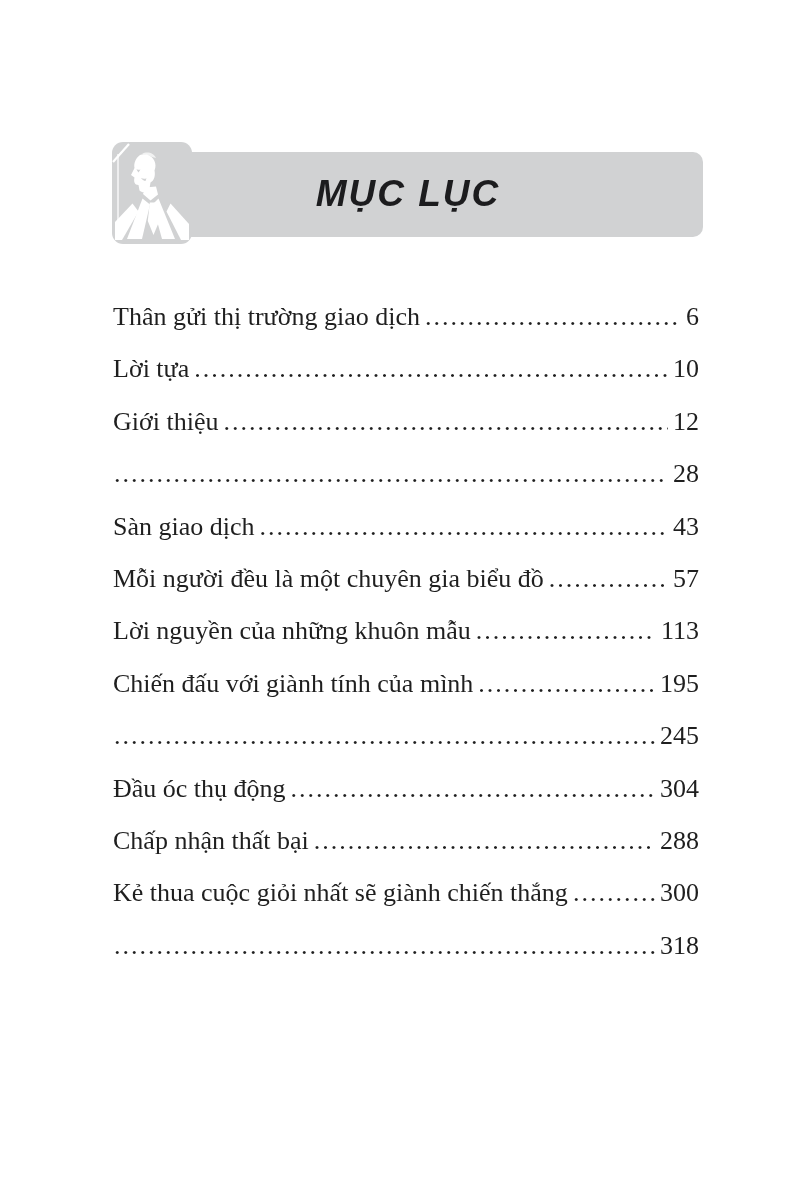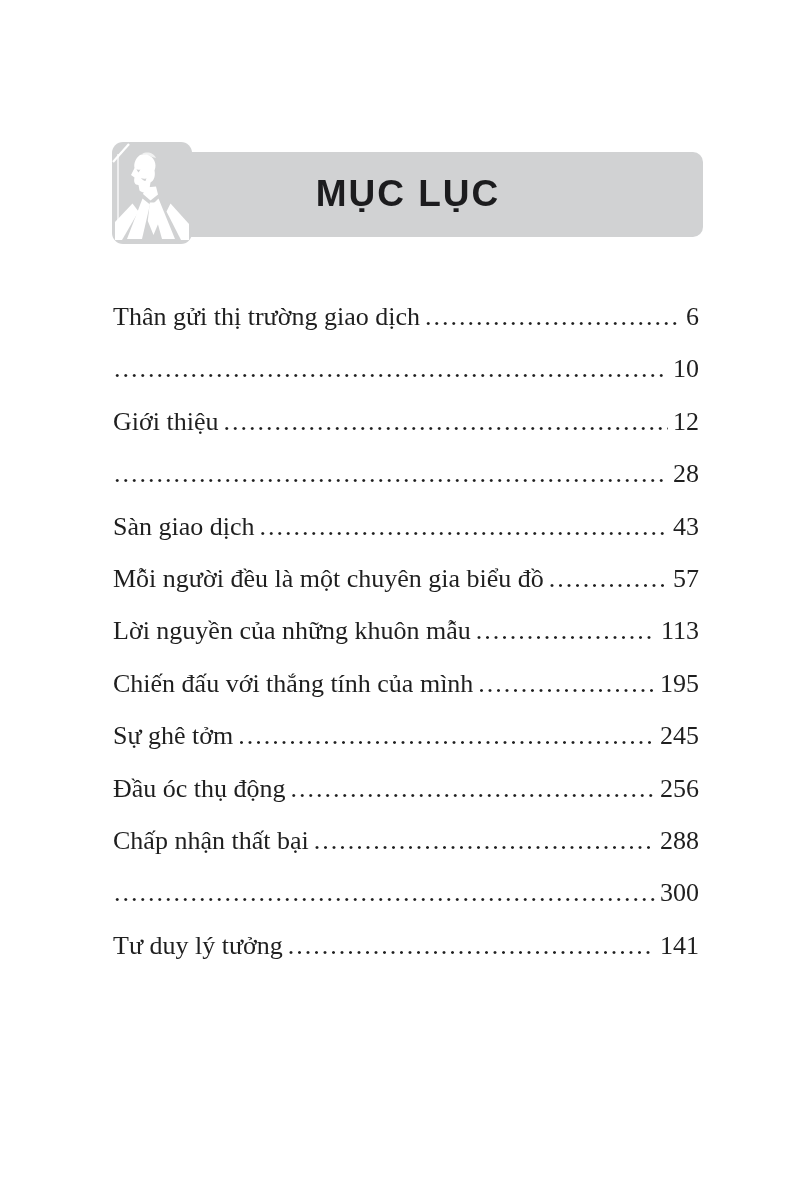--- a/index.html
+++ b/index.html
@@ -27,20 +27,21 @@
     justify-content: center;
     z-index: 1;
   }
   .header-title {
     font-family: "Liberation Sans", "DejaVu Sans", sans-serif;
     font-weight: 800;
     font-size: 37px;
     letter-spacing: 2px;
     color: var(--title-color);
     padding-bottom: 2px;
+    font-style: italic;
   }
   .logo {
     position: absolute;
     left: 112px; top: 142px;
     width: 80px; height: 102px;
     z-index: 2;
   }
   .logo svg { width: 100%; height: 100%; display: block; }
   .toc {
     position: absolute;
@@ -126,20 +127,21 @@
   </div>
 
   <div class="toc" id="toc-list">
   <div class="toc-row">
     <span class="toc-title">Thân gửi thị trường giao dịch</span>
     <span class="toc-dots">........................................................................................................................................................................</span>
     <span class="toc-page">6</span>
   </div>
 
   <div class="toc-row">
+    <span class="toc-title">Lời tựa</span>
     <span class="toc-dots">........................................................................................................................................................................</span>
     <span class="toc-page">10</span>
   </div>
 
   <div class="toc-row">
     <span class="toc-title">Giới thiệu</span>
     <span class="toc-dots">........................................................................................................................................................................</span>
     <span class="toc-page">12</span>
   </div>
 
@@ -160,48 +162,47 @@
     <span class="toc-page">57</span>
   </div>
 
   <div class="toc-row">
     <span class="toc-title">Lời nguyền của những khuôn mẫu </span>
     <span class="toc-dots">........................................................................................................................................................................</span>
     <span class="toc-page">113</span>
   </div>
 
   <div class="toc-row">
-    <span class="toc-title">Chiến đấu với thắng tính của mình</span>
+    <span class="toc-title">Chiến đấu với giành tính của mình</span>
     <span class="toc-dots">........................................................................................................................................................................</span>
     <span class="toc-page">195</span>
   </div>
 
   <div class="toc-row">
-    <span class="toc-title">Sự ghê tởm</span>
     <span class="toc-dots">........................................................................................................................................................................</span>
     <span class="toc-page">245</span>
   </div>
 
   <div class="toc-row">
     <span class="toc-title">Đầu óc thụ động </span>
     <span class="toc-dots">........................................................................................................................................................................</span>
-    <span class="toc-page">256</span>
+    <span class="toc-page">304</span>
   </div>
 
   <div class="toc-row">
     <span class="toc-title">Chấp nhận thất bại</span>
     <span class="toc-dots">........................................................................................................................................................................</span>
     <span class="toc-page">288</span>
   </div>
 
   <div class="toc-row">
+    <span class="toc-title">Kẻ thua cuộc giỏi nhất sẽ giành chiến thắng</span>
     <span class="toc-dots">........................................................................................................................................................................</span>
     <span class="toc-page">300</span>
   </div>
 
   <div class="toc-row">
-    <span class="toc-title">Tư duy lý tưởng </span>
-    <span class="toc-dots">........................................................................................................................................................................</span>
-    <span class="toc-page">141</span>
+    <span class="toc-dots">........................................................................................................................................................................</span>
+    <span class="toc-page">318</span>
   </div>
 </div>
 
 </div>
 
 </body></html>

